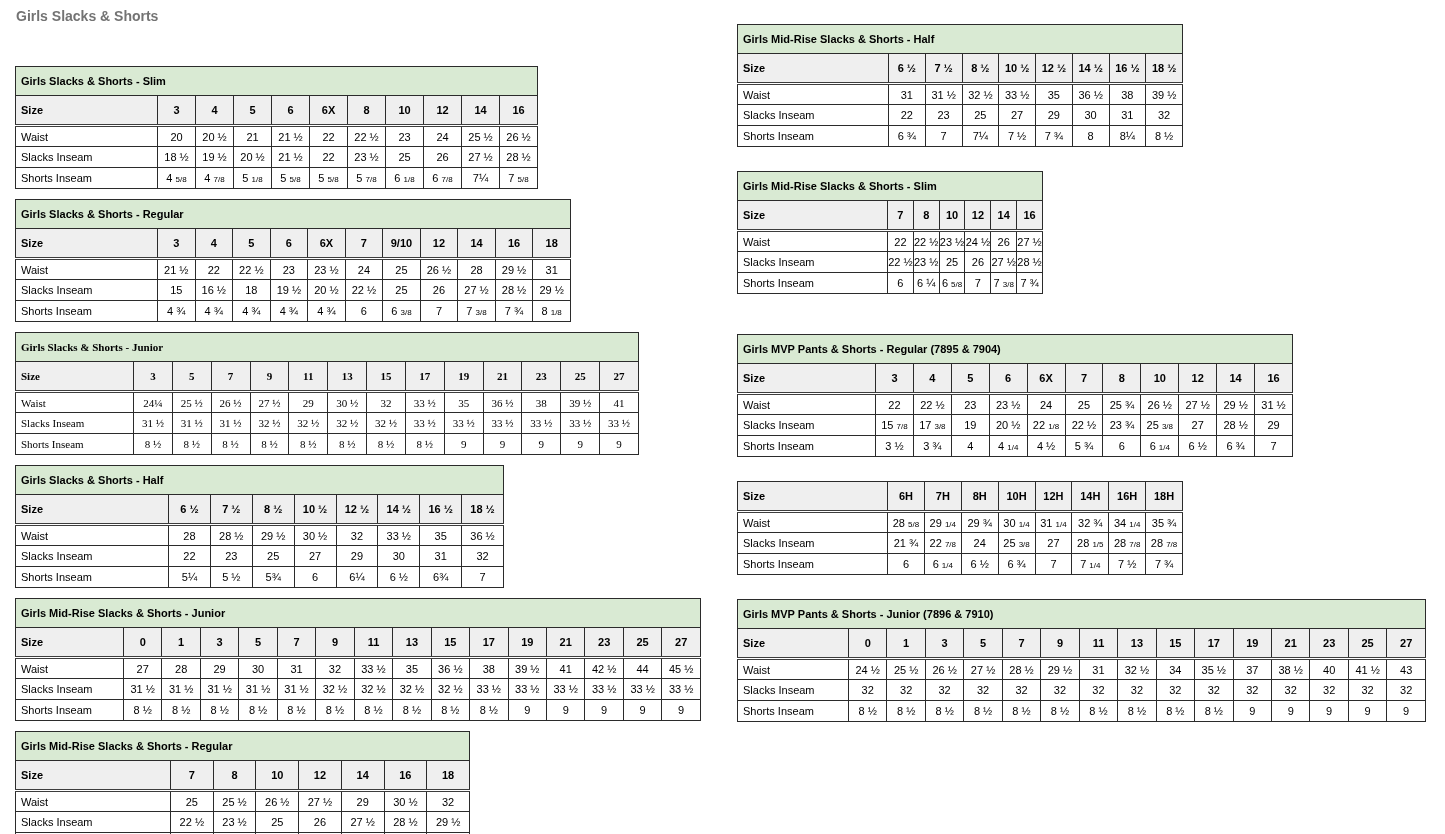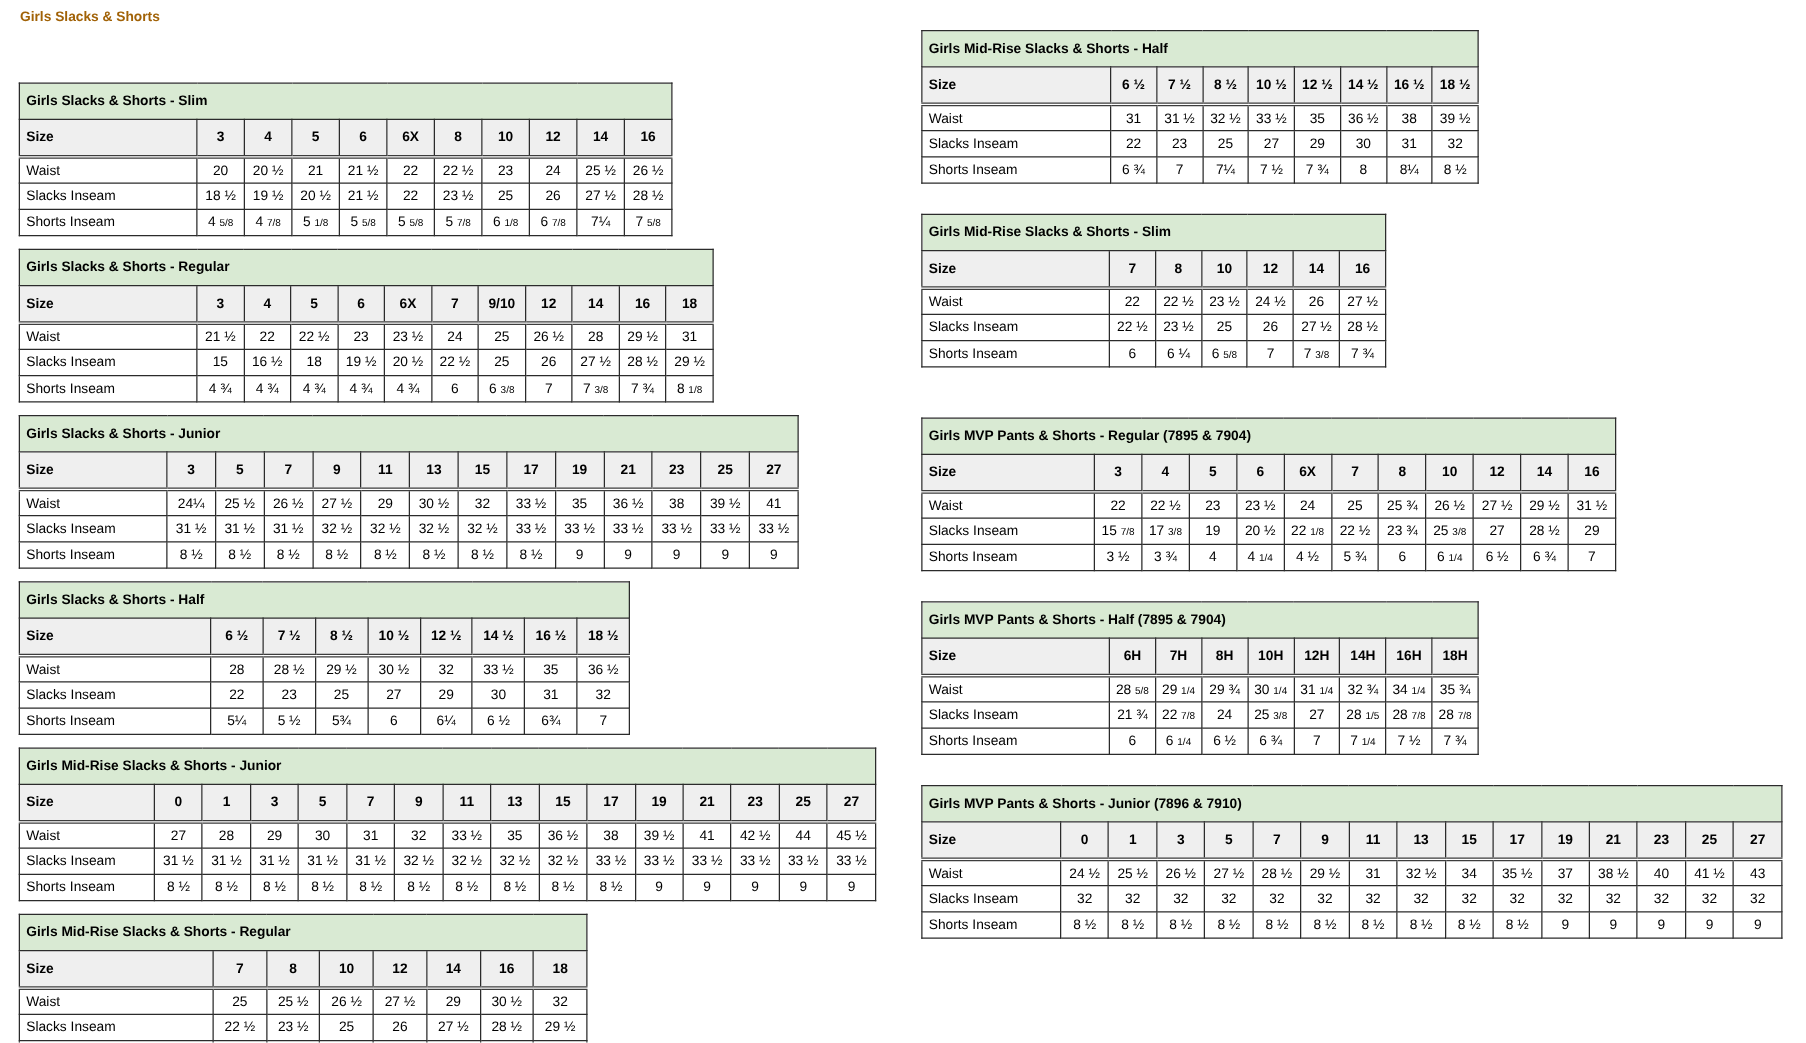--- a/index.html
+++ b/index.html
@@ -7,23 +7,23 @@
     width: 1445px; height: 834px;
     background: #ffffff;
     font-family: "Liberation Sans", sans-serif;
     color: #000;
     overflow: hidden;
     position: relative;
   }
   .page-title {
     position: absolute;
     left: 16px; top: 8px;
-    font-size: 11px;
+    font-size: 14px;
     font-weight: bold;
-    color: #a16207;
+    color: #737373;
   }
   .col {
     position: absolute;
     display: flex;
     flex-direction: column;
     gap: 10px;
     align-items: flex-start;
   }
   .col-left  { left: 15px; top: 30px; margin-top: 36px; }
   .col-right { left: 737px; top: 24px; gap: 24px; }
@@ -59,26 +59,26 @@
     height: 21px;
     text-align: center;
     font-weight: normal;
   }
   tr.data-row td.lbl { text-align: left; padding-left: 5px; }
   span.fr { font-size: 8px; letter-spacing: 0; }
 
   
   #t-gss_slim     { width: 523px; } #t-gss_slim     col.col-label { width: 142px; }
   #t-gss_regular  { width: 556px; } #t-gss_regular  col.col-label { width: 142px; }
-  #t-gss_junior   { width: 624px; } #t-gss_junior   col.col-label { width: 118px; }
+  #t-gss_junior   { width: 624px; font-family: Liberation Serif, serif; } #t-gss_junior   col.col-label { width: 118px; }
   #t-gss_half     { width: 489px; } #t-gss_half     col.col-label { width: 153px; }
   #t-gmr_junior   { width: 686px; } #t-gmr_junior   col.col-label { width: 108px; }
   #t-gmr_regular  { width: 455px; } #t-gmr_regular  col.col-label { width: 155px; }
   #t-gmr_half     { width: 446px; } #t-gmr_half     col.col-label { width: 151px; }
-  #t-gmr_slim     { width: 372px; } #t-gmr_slim     col.col-label { width: 150px; }
+  #t-gmr_slim     { width: 306px; } #t-gmr_slim     col.col-label { width: 150px; }
   #t-gmvp_regular { width: 556px; margin-top: 16px; } #t-gmvp_regular col.col-label { width: 138px; }
   #t-gmvp_half    { width: 446px; } #t-gmvp_half    col.col-label { width: 150px; }
   #t-gmvp_junior  { width: 689px; } #t-gmvp_junior  col.col-label { width: 111px; }
 </style>
 </head>
 <body>
 
 <div class="page-title">Girls Slacks &amp; Shorts</div>
 
 <div class="col col-left">
@@ -734,23 +734,20 @@
         <col>
         <col>
         <col>
         <col>
         <col>
         <col>
         <col>
         <col>
       </colgroup>
       <tbody>
-        <tr class="title-row">
-          <td colspan="9">Girls MVP Pants &amp; Shorts - Half (7895 &amp; 7904)</td>
-        </tr>
         <tr class="size-row">
           <td class="lbl">Size</td>
           <td>6H</td>
           <td>7H</td>
           <td>8H</td>
           <td>10H</td>
           <td>12H</td>
           <td>14H</td>
           <td>16H</td>
           <td>18H</td>

